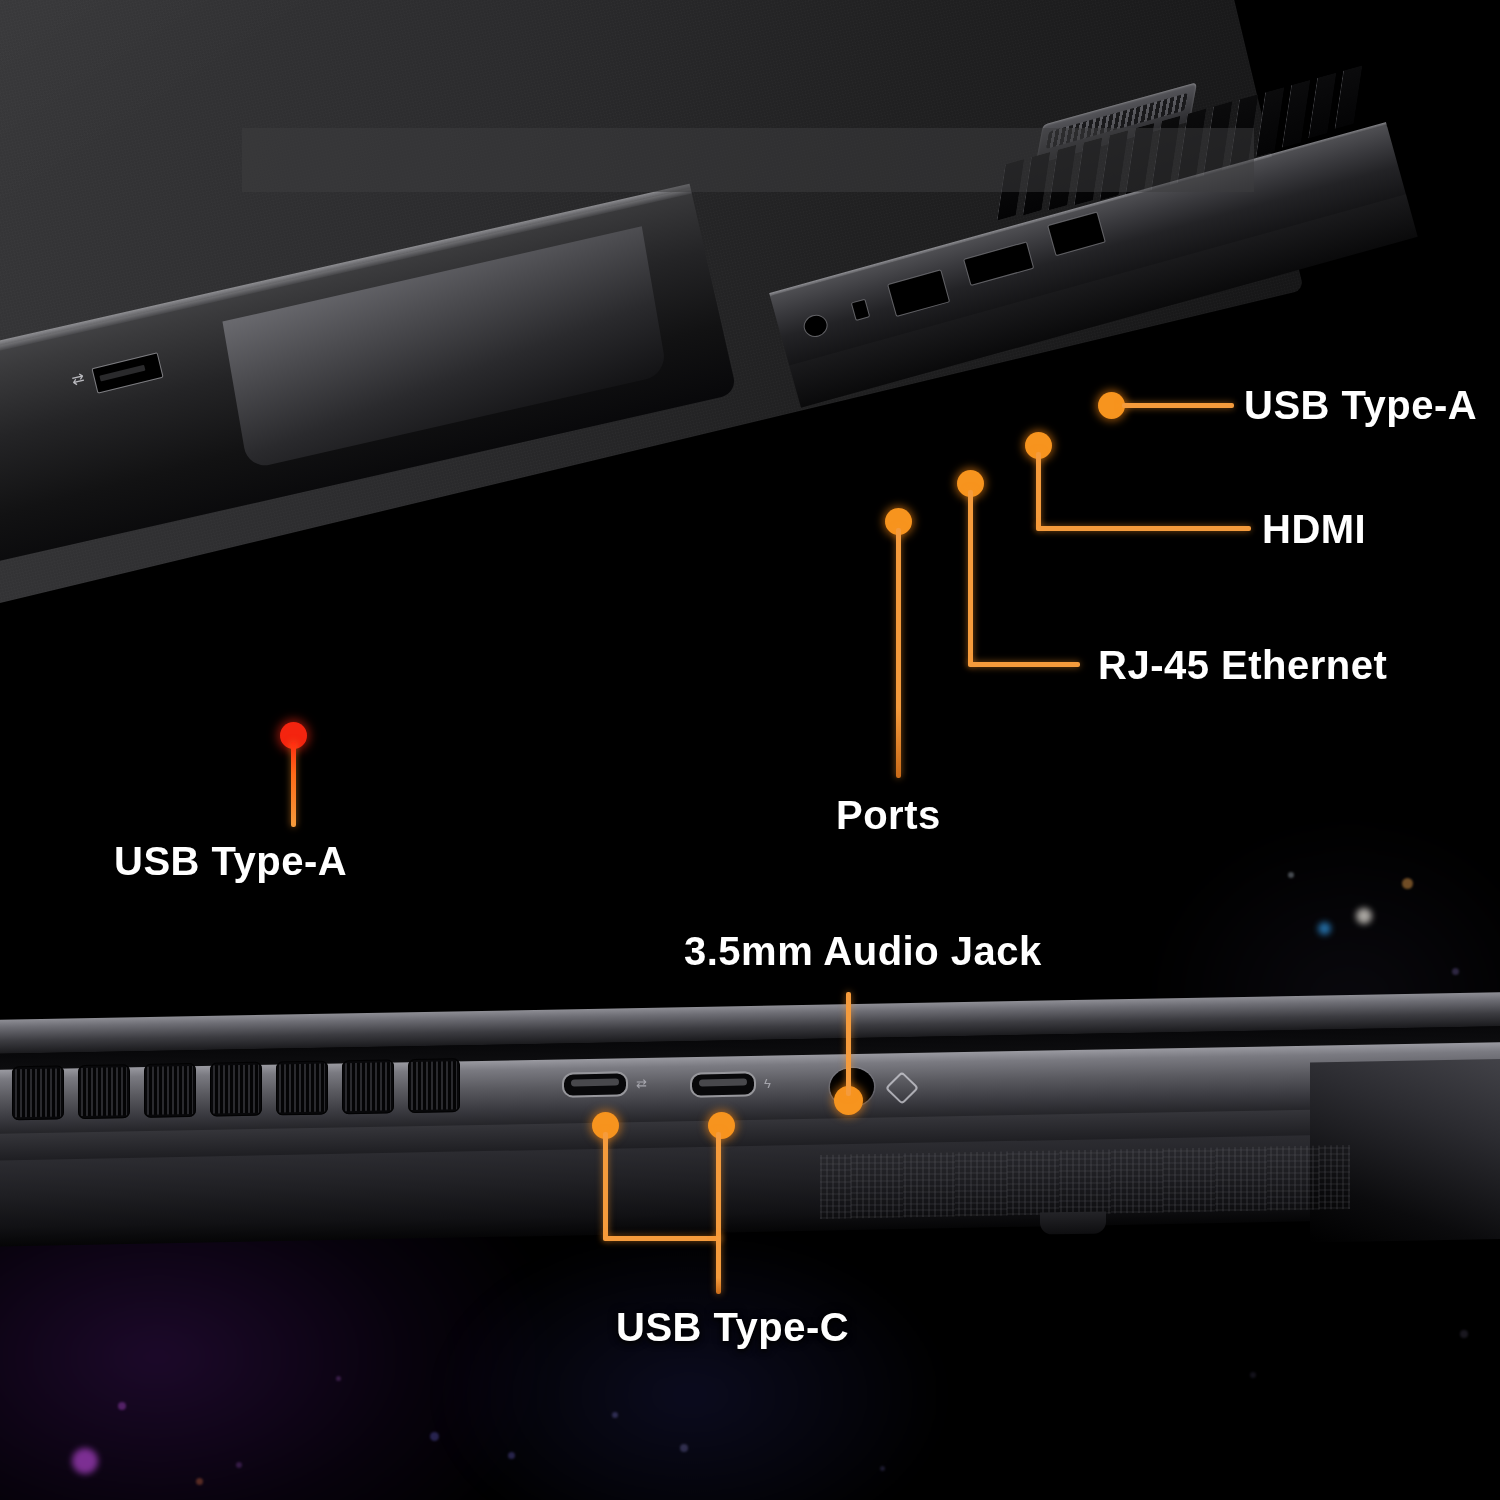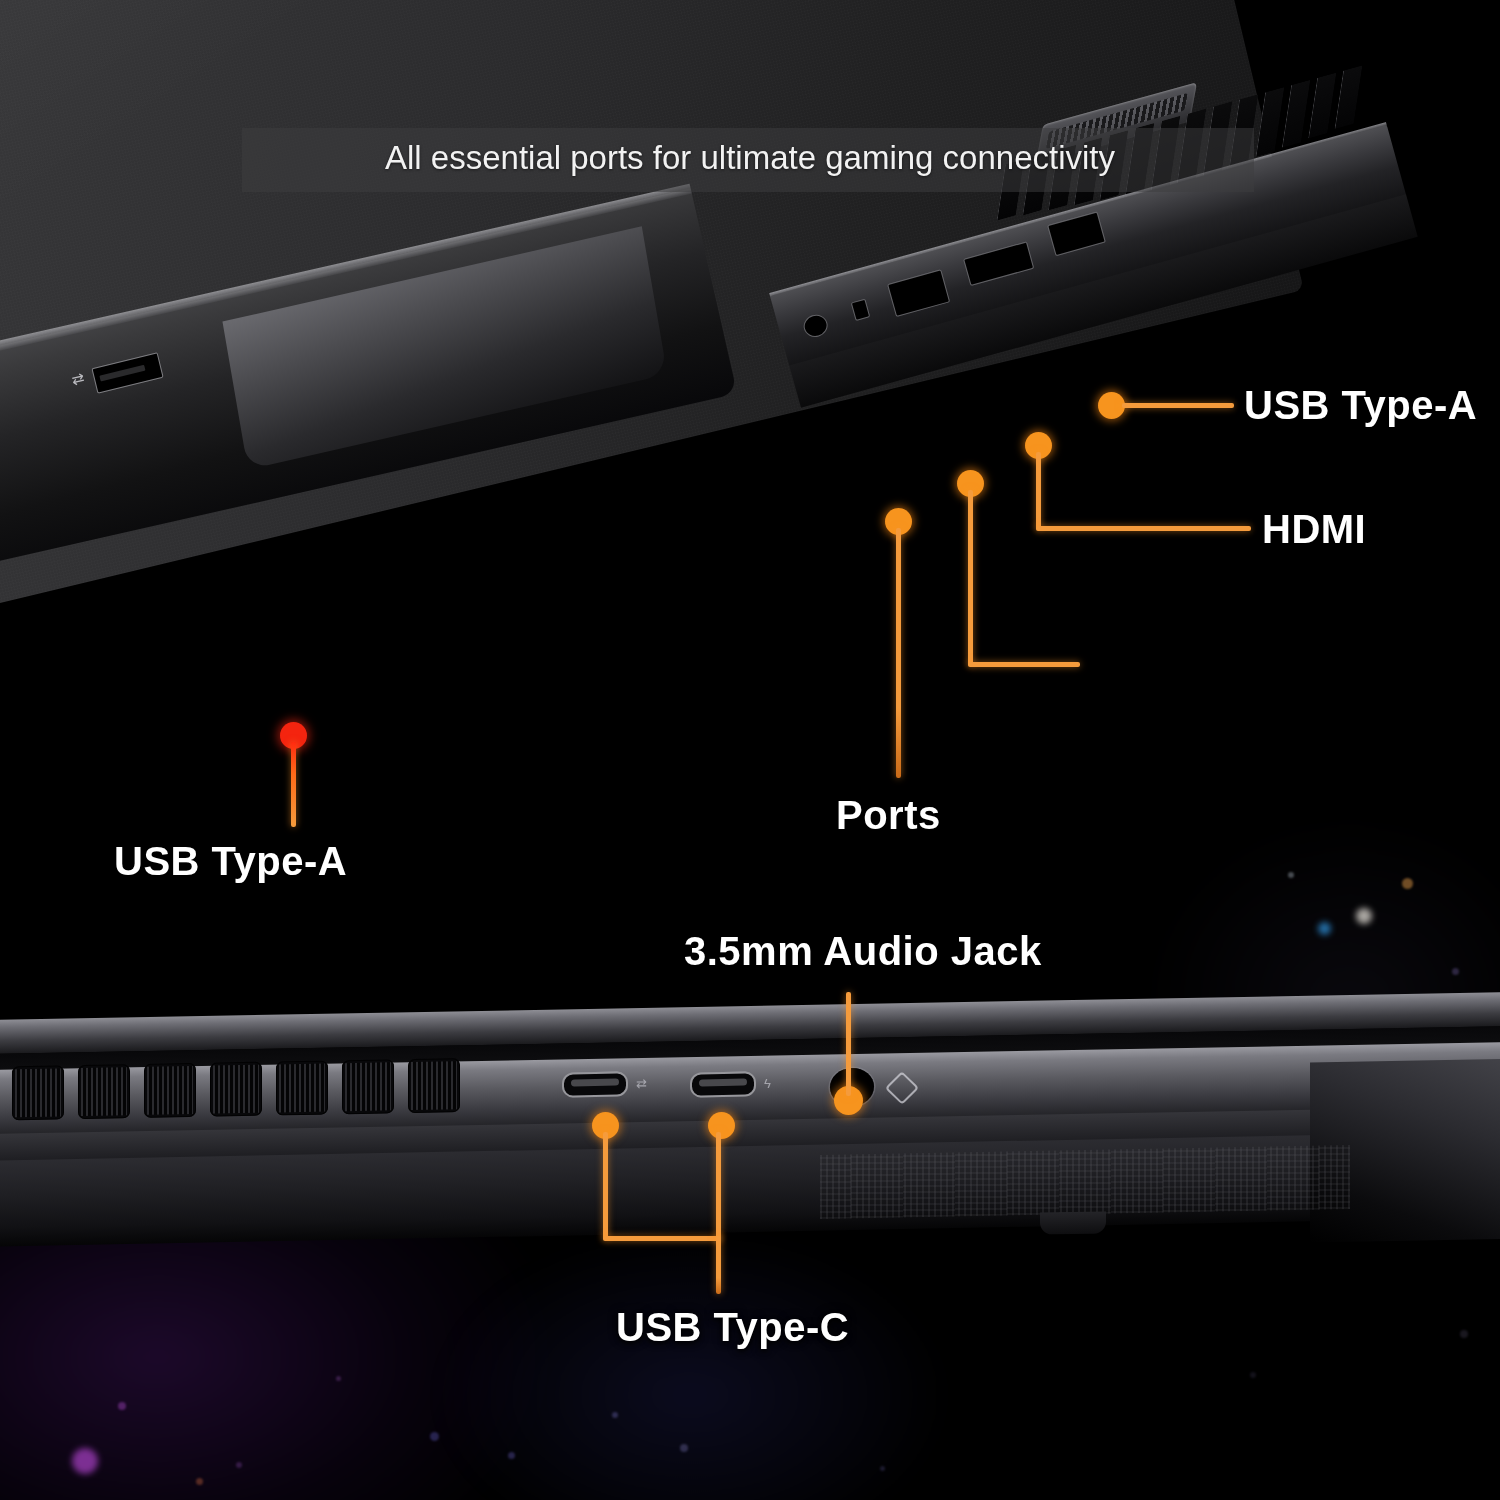--- a/index.html
+++ b/index.html
@@ -390,34 +390,34 @@
     <div class="typec" style="left:760px;"></div>
     <div class="tc-mark" style="left:834px;">ϟ</div>
 
     <div class="audio-jack"></div>
     <div class="jack-icon"></div>
     <div class="mesh"></div>
     <div class="foot"></div>
   </div>
 
   <div class="subtitle-band"></div>
-  <div class="subtitle">All essential ports for ultimate gaming connectivity</div>
 
   <div class="dot" style="left:1098px;top:392px;width:27px;height:27px;background:#f7941e;"></div>
   <div class="lead h" style="left:1122px;top:403px;width:112px;"></div>
   <div class="lbl" style="left:1244px;top:383px;">USB Type-A</div>
 
   <div class="dot" style="left:1025px;top:432px;width:27px;height:27px;background:#f7941e;"></div>
   <div class="lead v" style="left:1036px;top:452px;height:78px;"></div>
   <div class="lead h" style="left:1036px;top:526px;width:215px;"></div>
   <div class="lbl" style="left:1262px;top:507px;text-align:center;">HDMI</div>
 
   <div class="dot" style="left:957px;top:470px;width:27px;height:27px;background:#f7941e;"></div>
   <div class="lead v" style="left:968px;top:490px;height:176px;"></div>
   <div class="lead h" style="left:968px;top:662px;width:112px;"></div>
+  <div class="lbl" style="left:1098px;top:643px;">RJ-45 Ethernet</div>
 
   <div class="dot" style="left:885px;top:508px;width:27px;height:27px;background:#f7941e;"></div>
   <div class="lead v fade-end" style="left:896px;top:528px;height:250px;"></div>
   <div class="lbl" style="left:836px;top:793px;">Ports</div>
 
   <div class="dot red" style="left:280px;top:722px;width:27px;height:27px;background:#f4240f;"></div>
   <div class="lead v fade-red" style="left:291px;top:742px;height:85px;"></div>
   <div class="lbl" style="left:114px;top:839px;">USB Type-A</div>
 
   <div class="dot" style="left:834px;top:1086px;width:29px;height:29px;background:#f7941e;"></div>

